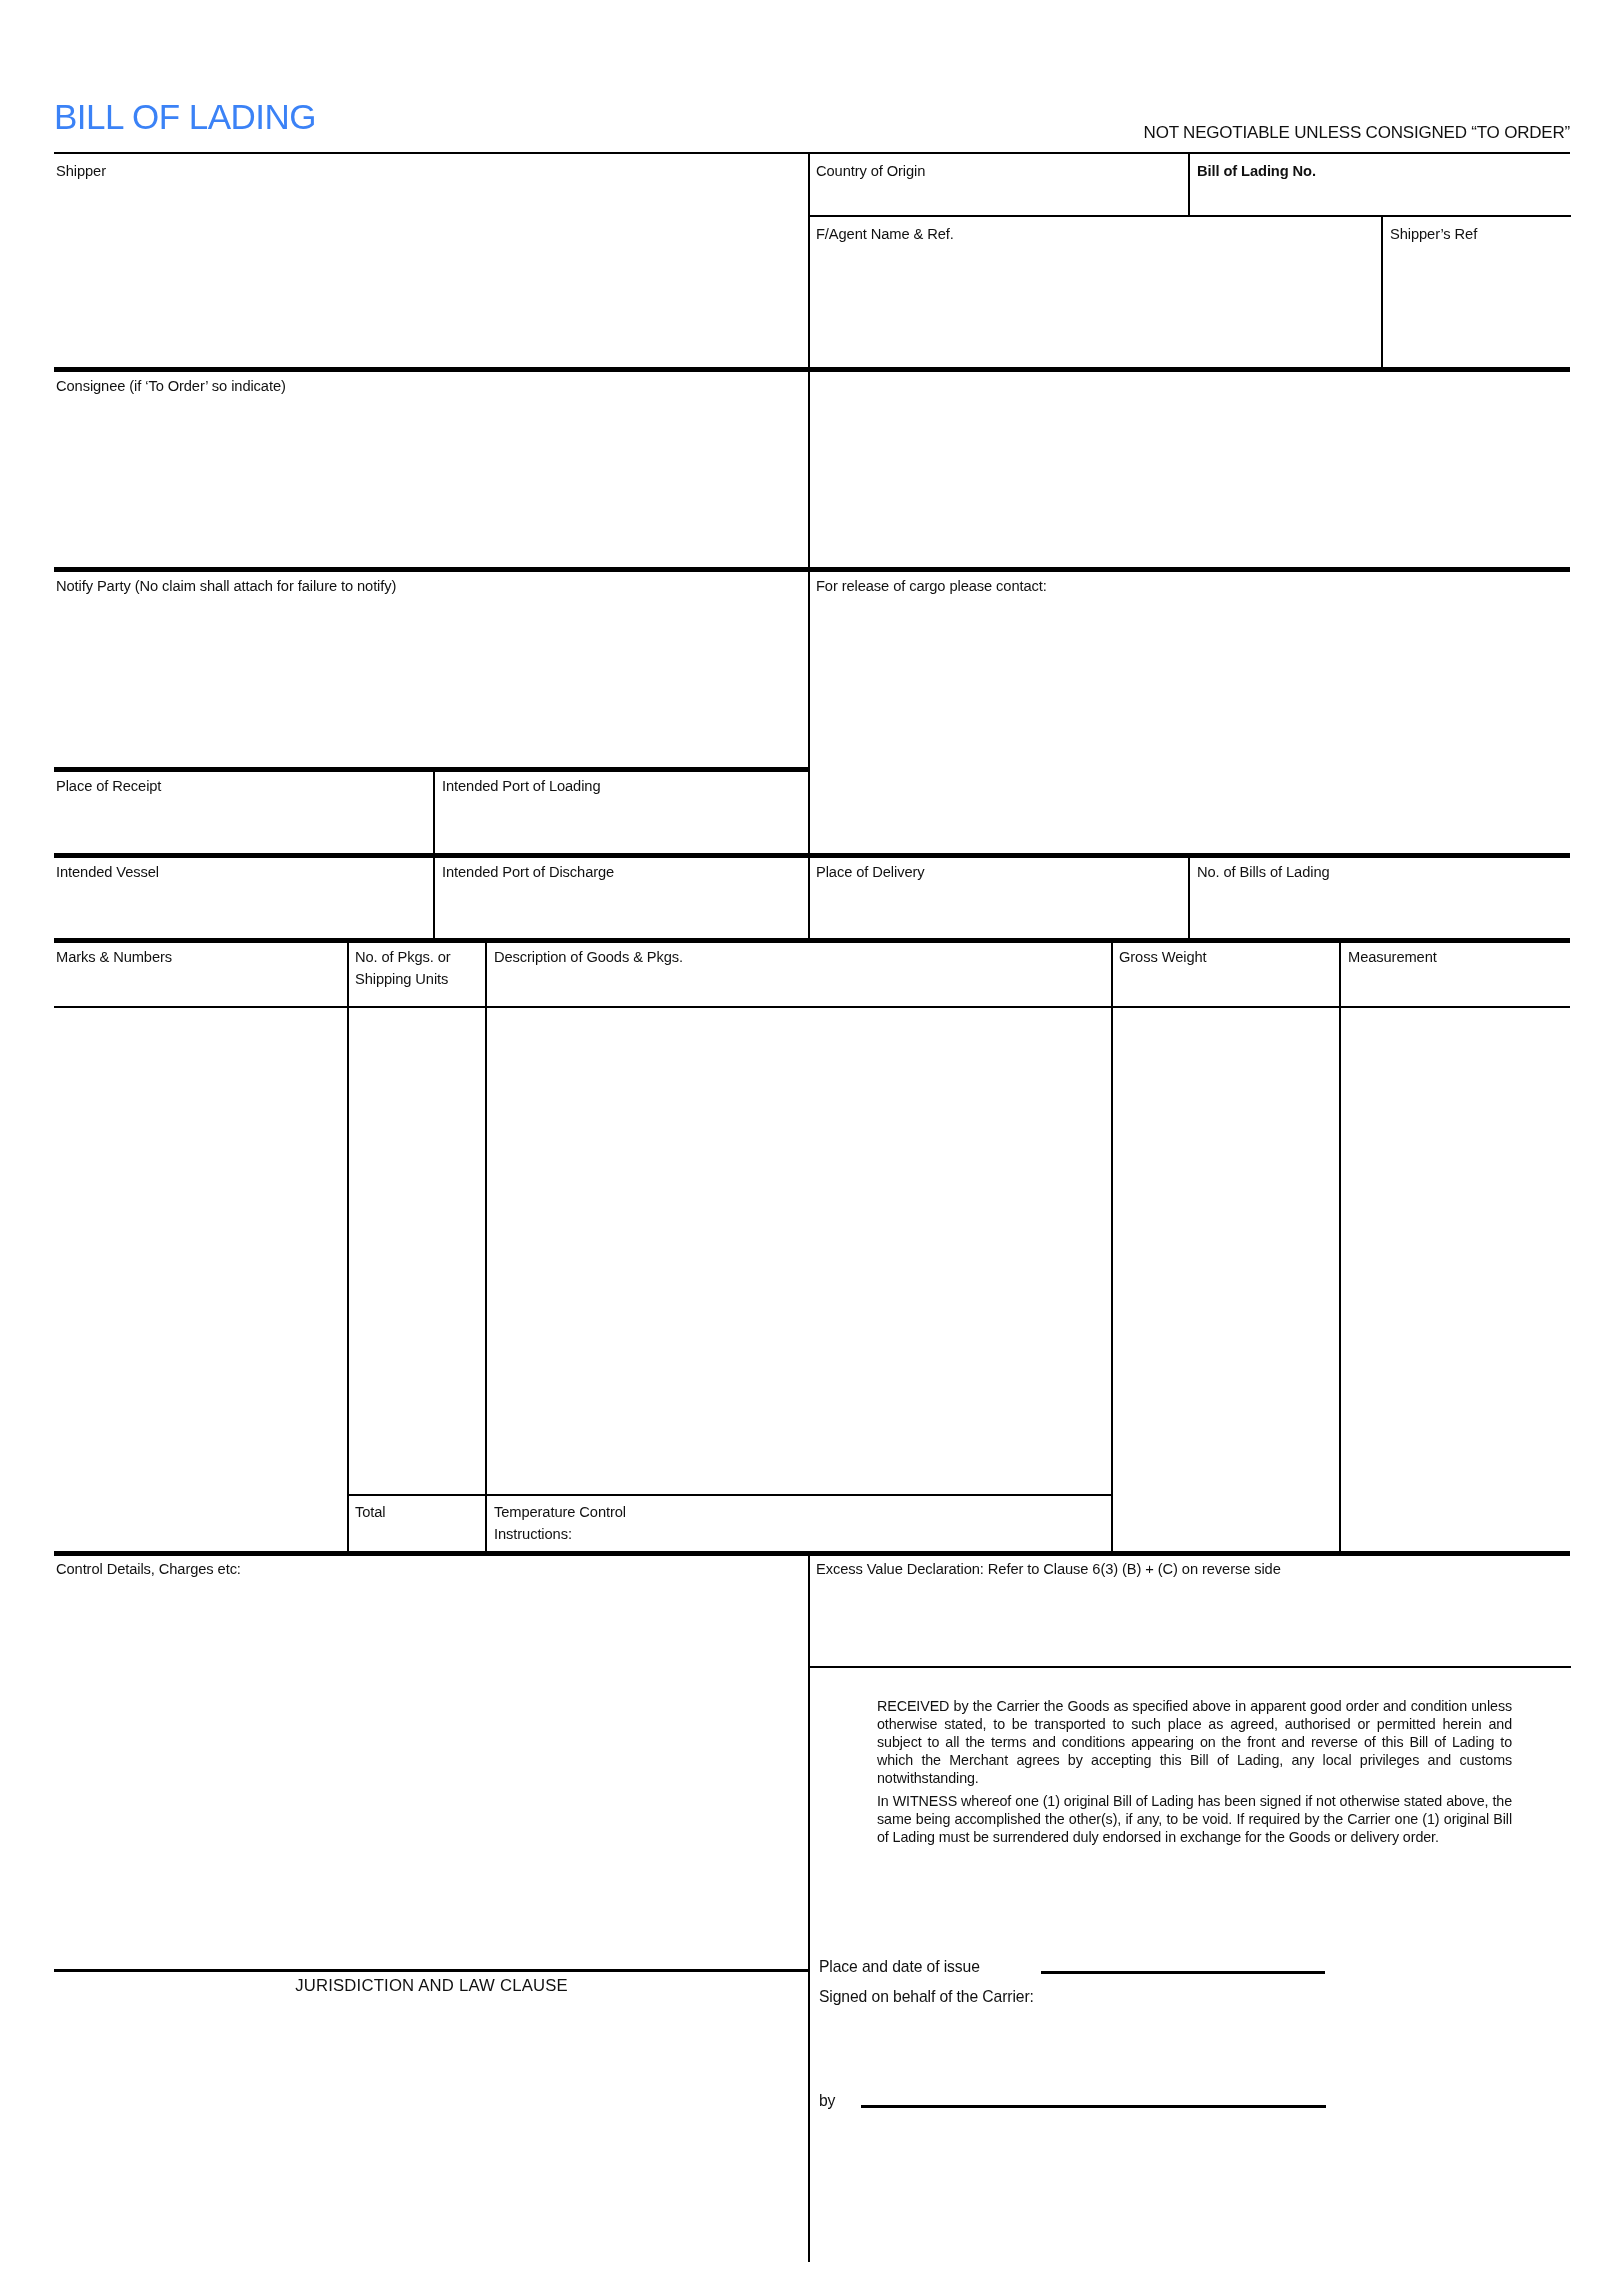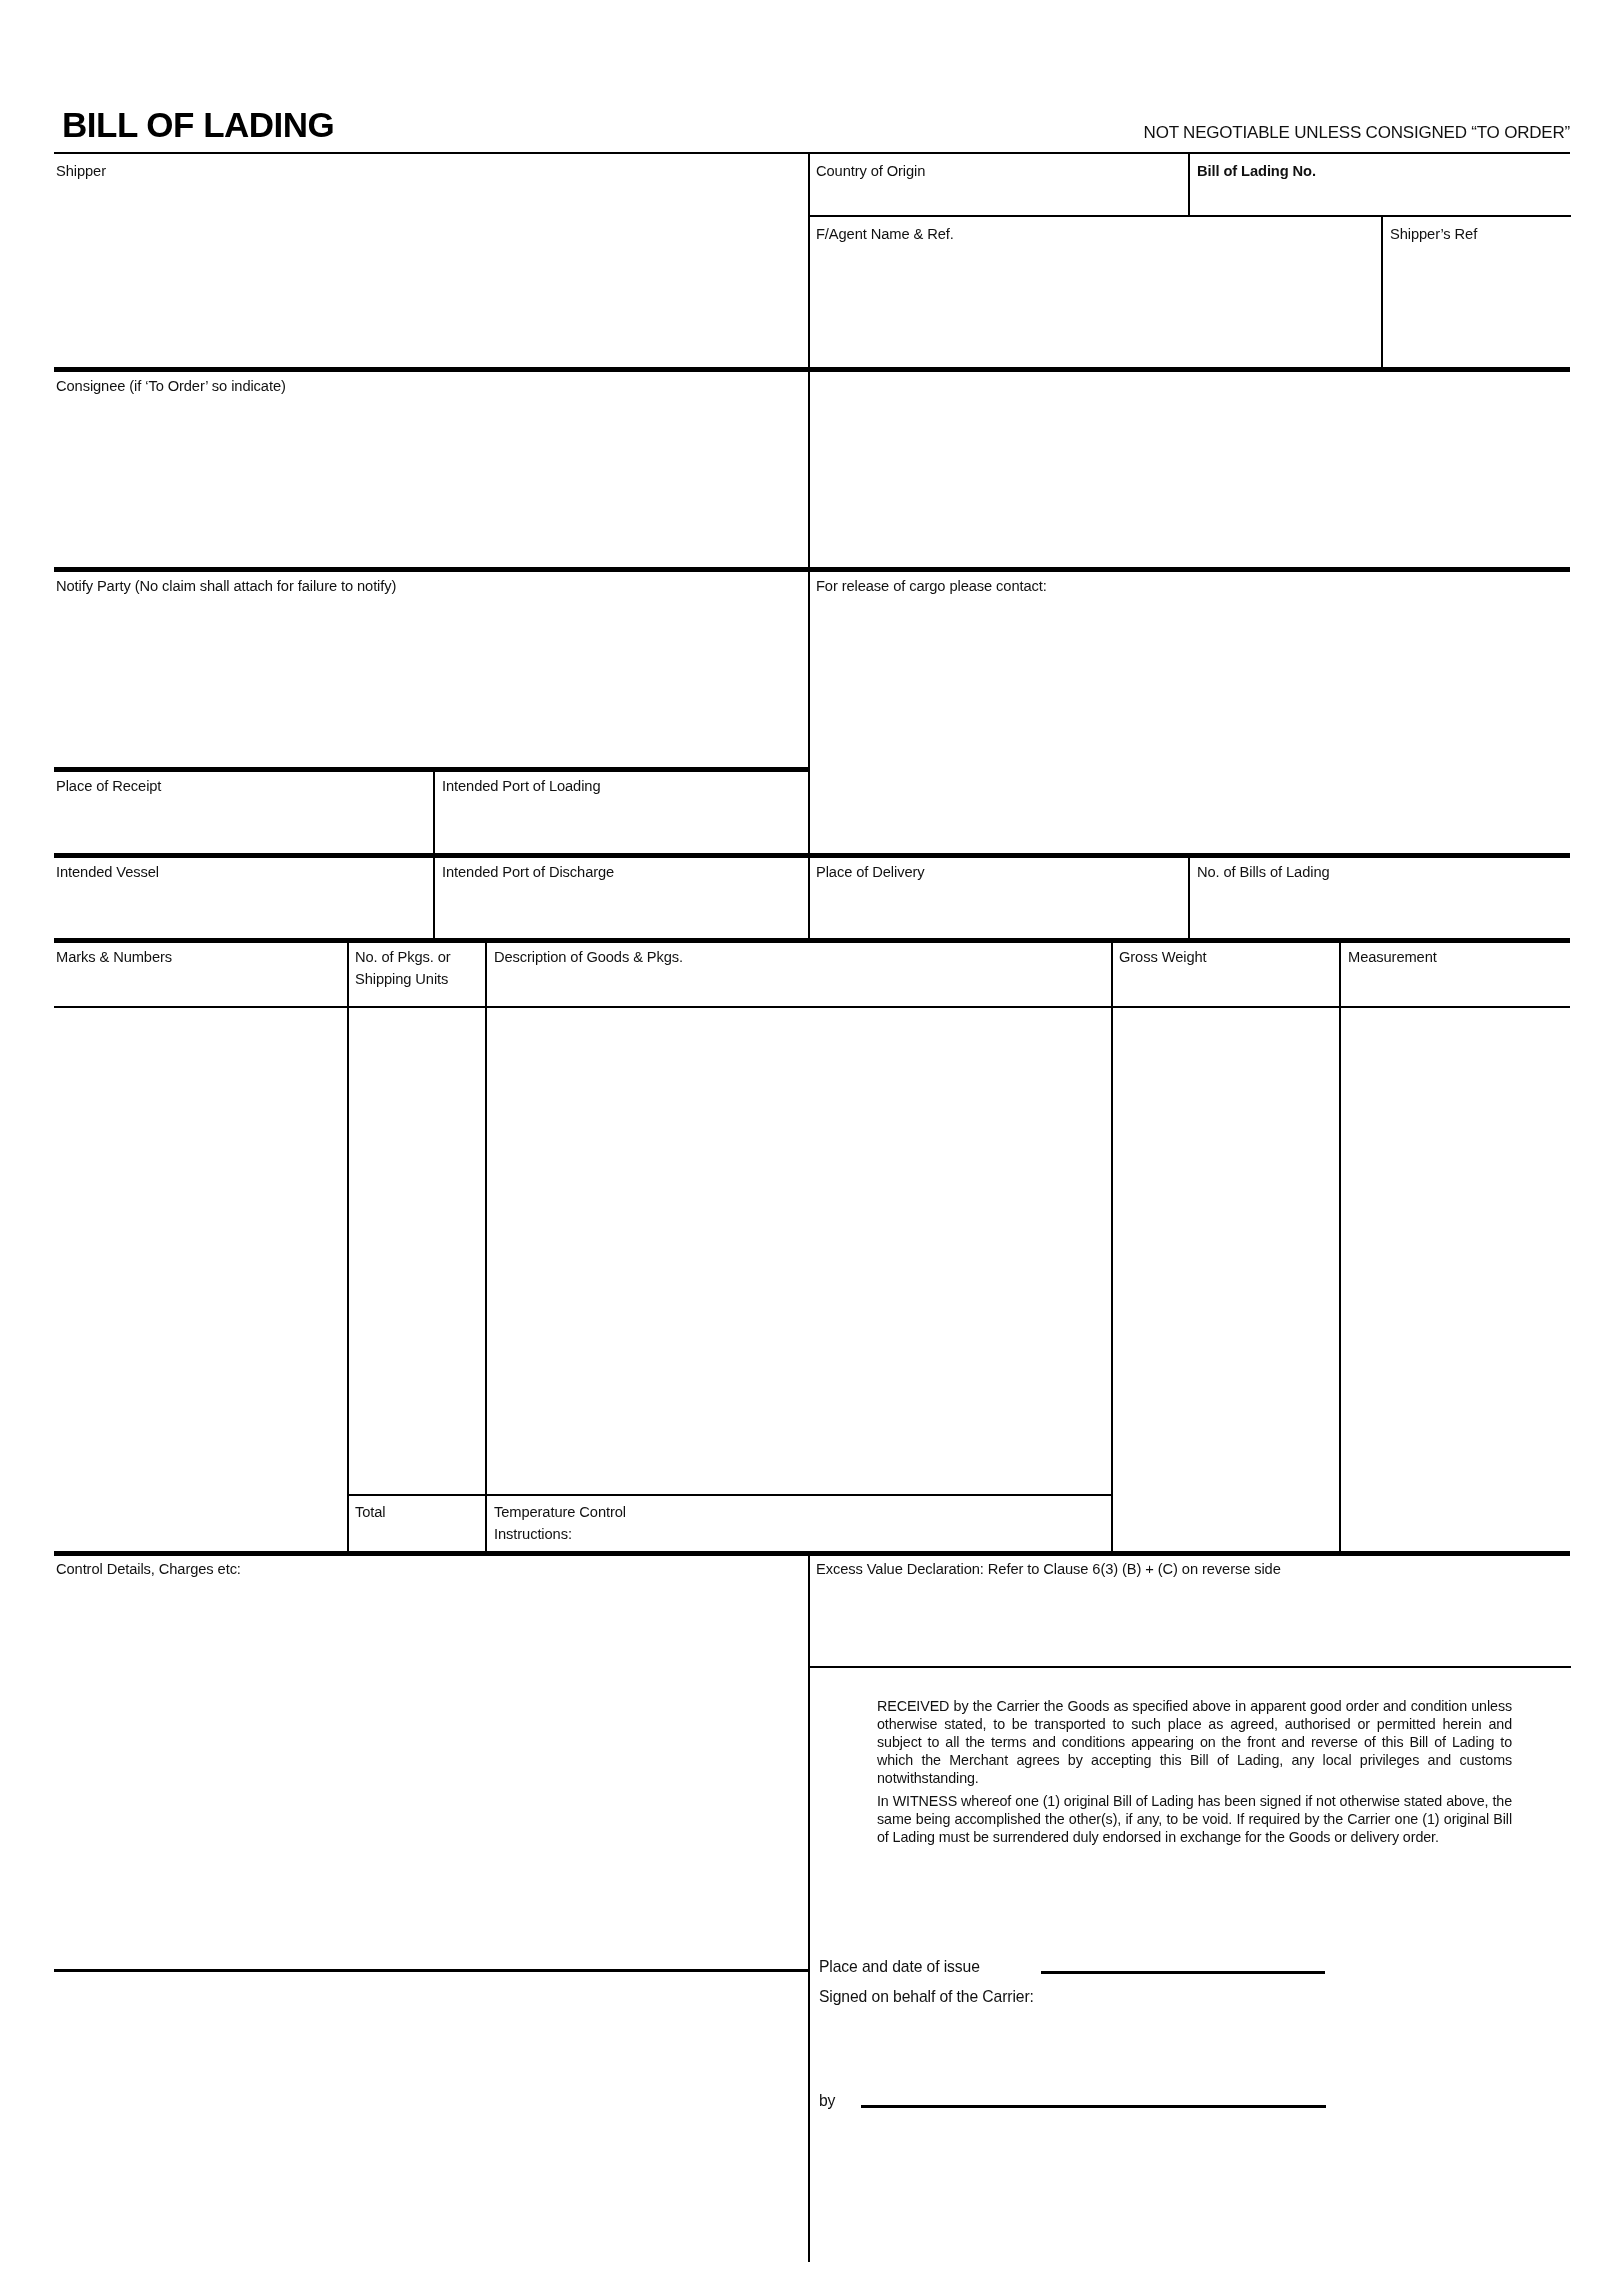--- a/index.html
+++ b/index.html
@@ -2,22 +2,22 @@
 <html><head>
 <meta charset="utf-8">
 <style>
   html,body{margin:0;padding:0;background:#fff;}
   .page{
     position:relative;width:1621px;height:2293px;background:#ffffff;
     font-family:"Liberation Sans","DejaVu Sans",sans-serif;color:#111;
     overflow:hidden;
   }
   .title{
-    position:absolute;left:54px;top:97px;margin:8px;
-    font-size:35px;font-weight:bold;letter-spacing:-0.5px;color:#000000;white-space:nowrap;
+    position:absolute;left:54px;top:97px;margin:0;
+    font-size:35px;font-weight:normal;letter-spacing:-0.5px;color:#3b82f6;white-space:nowrap;
   }
   .notice{
     position:absolute;right:51px;top:123px;font-size:17px;letter-spacing:-0.2px;
     color:#111;white-space:nowrap;
   }
   .hl{position:absolute;height:2px;background:#000;}
   .hl.k{height:4.9px;}
   .hl.m{height:2.9px;}
   .vl{position:absolute;width:2px;background:#000;}
   .lbl{
@@ -147,16 +147,17 @@
 
   <div class="sig" style="left:819px;top:1958px;">Place and date of issue</div>
   <div class="hl m" style="left:1041px;top:1971px;width:284px;"></div>
 
   <div class="sig" style="left:819px;top:1988px;">Signed on behalf of the Carrier:</div>
   <div class="field" style="left:819px;top:2014px;width:686px;height:74px;"></div>
 
   <div class="sig" style="left:819px;top:2092px;">by</div>
   <div class="hl m" style="left:861px;top:2105px;width:465px;"></div>
 
+  <div class="juris">JURISDICTION AND LAW CLAUSE</div>
   <div class="field" style="left:56px;top:2004px;width:745px;height:181px;"></div>
 
 </div>
 
 
 </body></html>

